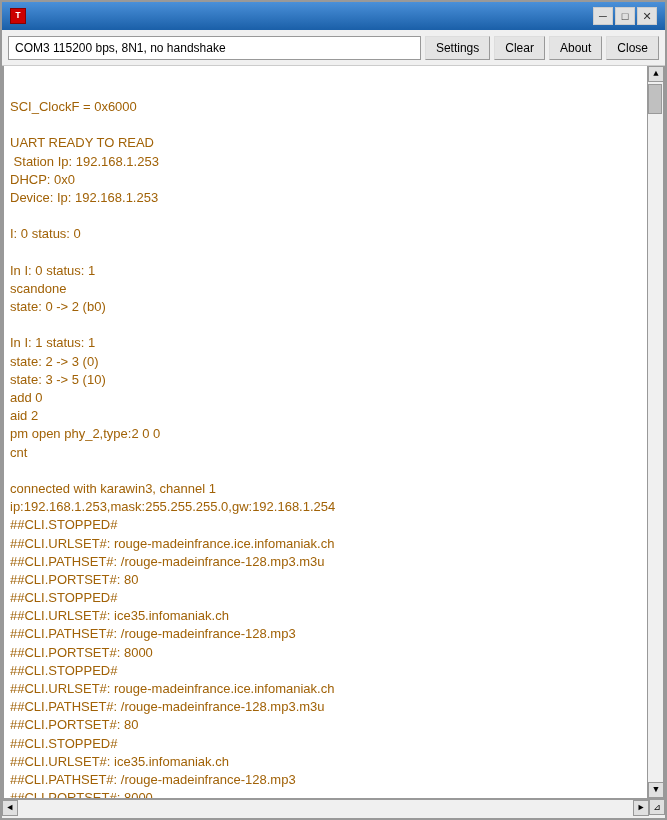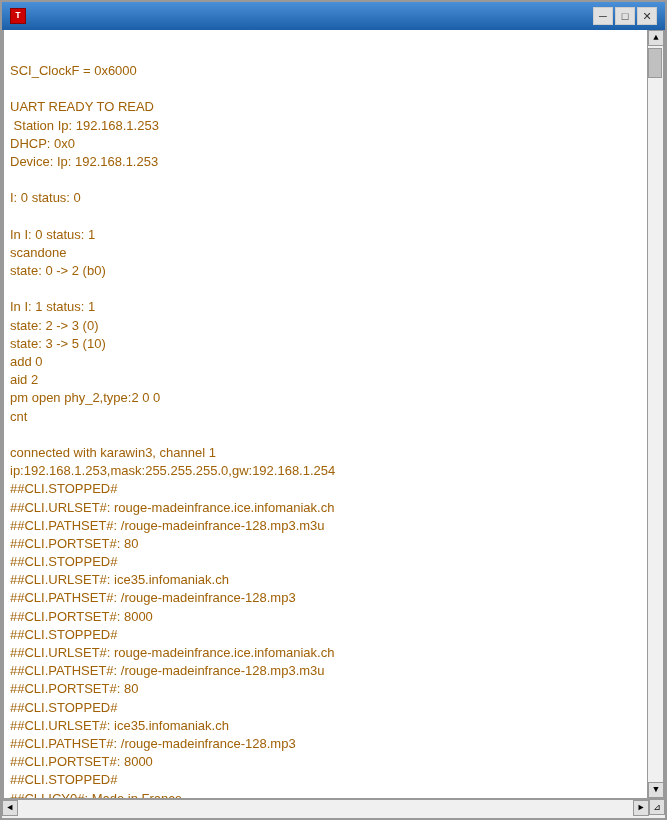--- a/index.html
+++ b/index.html
@@ -237,20 +237,27 @@
         <span>T</span>
       </div>
     </div>
     <div class="title-bar-controls">
       <button class="title-btn">─</button>
       <button class="title-btn">□</button>
       <button class="title-btn close-btn">✕</button>
     </div>
   </div>
 
+  <div class="toolbar">
+    <div class="status-bar-display">COM3 115200 bps, 8N1, no handshake</div>
+    <button class="toolbar-btn">Settings</button>
+    <button class="toolbar-btn">Clear</button>
+    <button class="toolbar-btn">About</button>
+    <button class="toolbar-btn">Close</button>
+  </div>
 
   <div class="main-area">
     <div class="terminal-output">SCI_ClockF = 0x6000
 
 UART READY TO READ
  Station Ip: 192.168.1.253
 DHCP: 0x0
 Device: Ip: 192.168.1.253
 
 I: 0 status: 0

